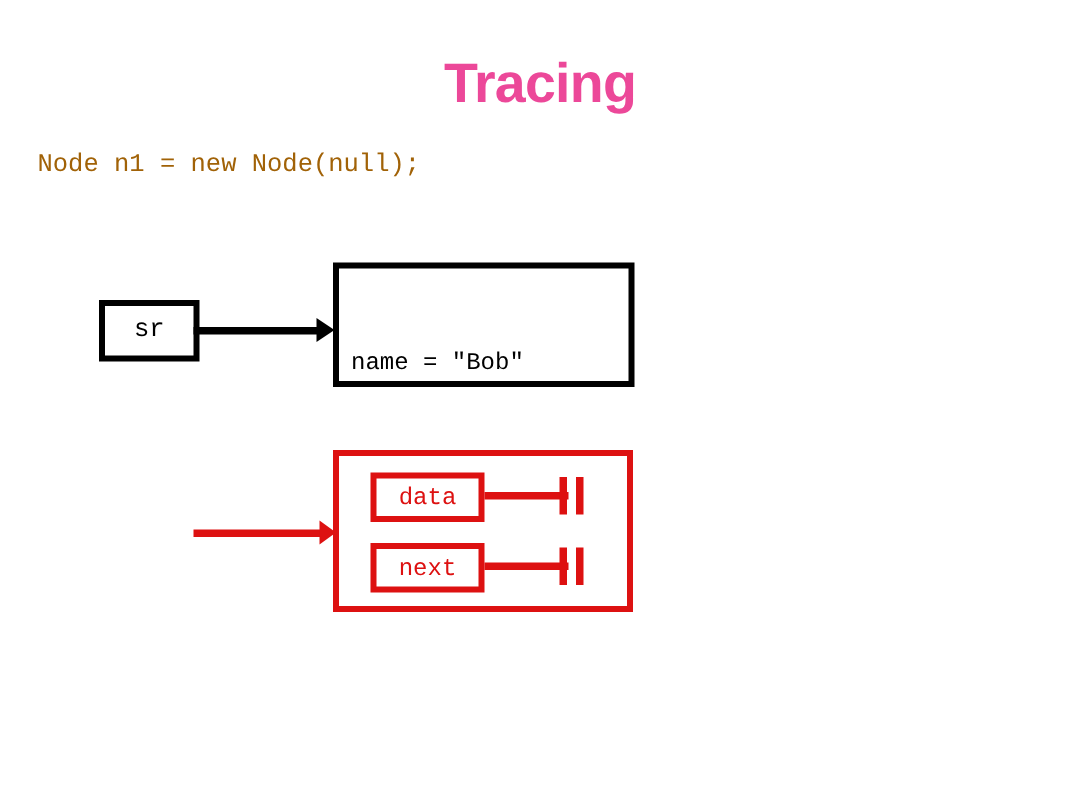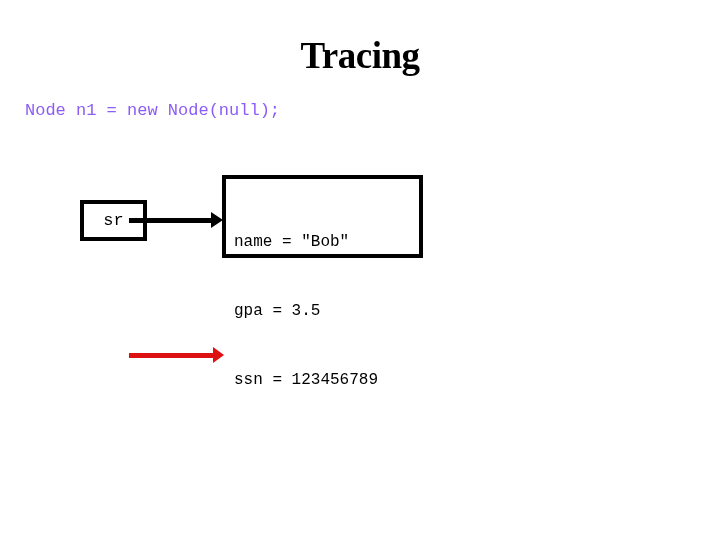--- a/index.html
+++ b/index.html
@@ -18,58 +18,58 @@
     overflow: hidden;
   }
 
   
   #slide-title {
     position: absolute;
     left: 0;
     top: 34px;
     width: 720px;
     text-align: center;
-    font-family: Liberation Serif, serif;
+    font-family: Liberation Sans, sans-serif;
     font-weight: bold;
     font-size: 37px;
     line-height: 44px;
     letter-spacing: -0.5px;
-    color: #000000;
+    color: #ec4899;
     white-space: pre;
   }
 
   
   #code-line {
     position: absolute;
     left: 25px;
     top: 100px;
     font-family: "Liberation Mono", "DejaVu Sans Mono", monospace;
     font-size: 17px;
     line-height: 22px;
-    color: #8b5cf6;
+    color: #a16207;
     white-space: pre;
   }
 
   
   .var-box {
     position: absolute;
     box-sizing: border-box;
     display: flex;
     align-items: center;
     justify-content: center;
     background: #ffffff;
     font-family: "Liberation Mono", "DejaVu Sans Mono", monospace;
     font-size: 17px;
     line-height: 17px;
     white-space: pre;
   }
 
   
   #sr-box {
-    left: 80px;
+    left: 66px;
     top: 200px;
     width: 67px;
     height: 41px;
     border: 4px solid #000000;
     color: #000000;
   }
 
   
   #n1-box {
     left: 80px;
@@ -216,14 +216,35 @@
     <span class="field-line">gpa = 3.5</span>
     <span class="field-line">ssn = 123456789</span>
   </div>
 
 
   <div class="arrow" id="n1-arrow">
     <div class="shaft"></div>
     <div class="head"></div>
   </div>
 
+  <div id="node-box">
+
+    <div class="field-box" id="data-field">
+      <span>data</span>
+    </div>
+    <div class="null-link" id="data-null">
+      <div class="null-stem"></div>
+      <div class="null-bar-1"></div>
+      <div class="null-bar-2"></div>
+    </div>
+
+    <div class="field-box" id="next-field">
+      <span>next</span>
+    </div>
+    <div class="null-link" id="next-null">
+      <div class="null-stem"></div>
+      <div class="null-bar-1"></div>
+      <div class="null-bar-2"></div>
+    </div>
+
+  </div>
 
 </div>
 
 </body></html>

